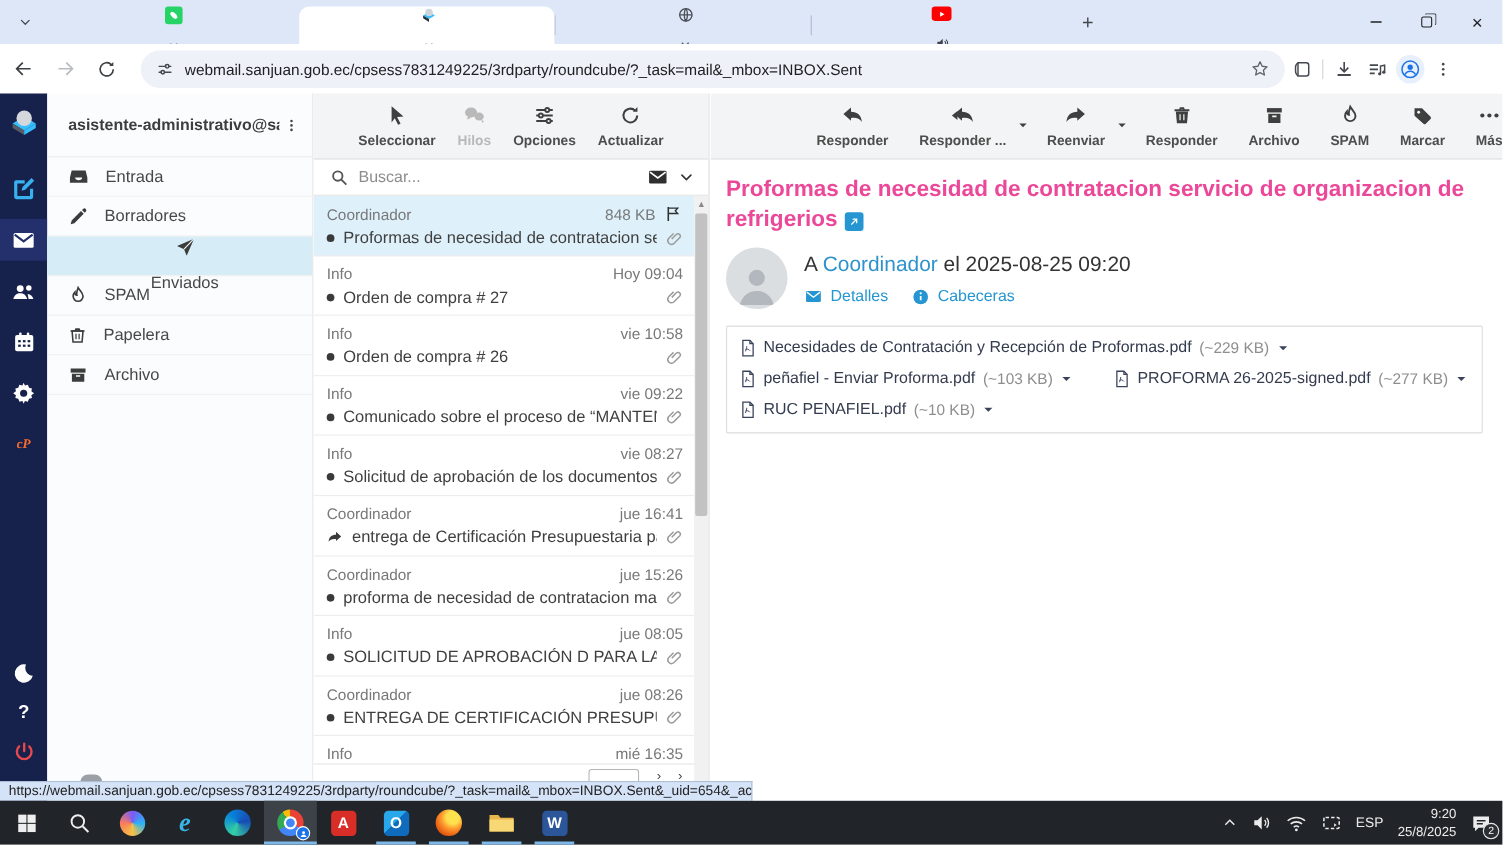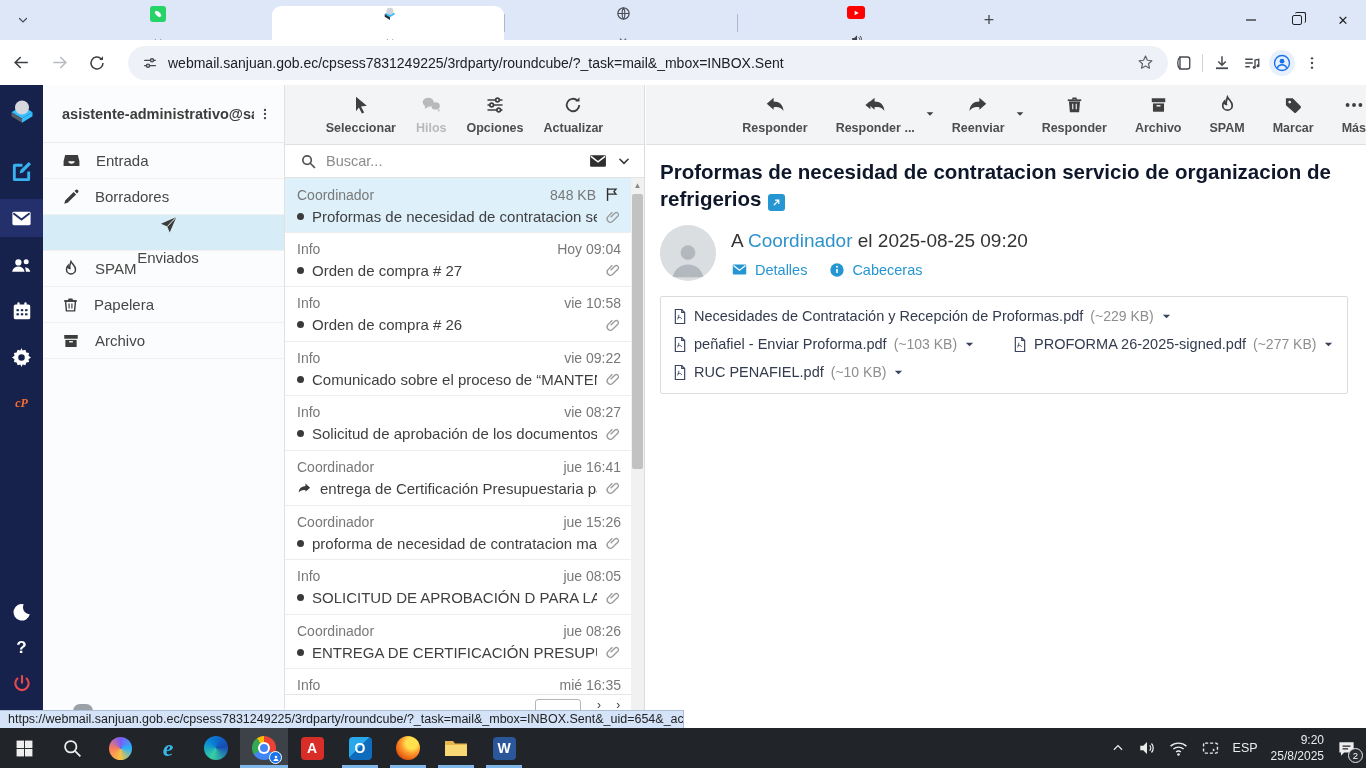--- a/index.html
+++ b/index.html
@@ -80,21 +80,21 @@
   .listscroll .arr { position:absolute; left:0; width:13px; height:13px; display:flex; align-items:center; justify-content:center; color:#8a8a8a; font-size:8px; }
   .listscroll .thumb { position:absolute; left:1px; width:11px; top:16px; height:275px; background:#c2c2c2; border-radius:2px; }
   .listfooter { position:absolute; left:0; right:13px; bottom:0; height:34px; background:#fff; border-top:1px solid #e6e6e6; }
   .pagebox { position:absolute; left:250px; top:4px; width:46px; height:16px; border:1px solid #b5b5b5; border-radius:3px; background:#fff; }
   .pagearrows { position:absolute; left:312px; top:3px; color:#3e3e3e; font-size:12px; letter-spacing:6px; }
 
   .viewpane { position:absolute; top:85px; bottom:40px; left:646px; right:0; background:#fff; overflow:hidden; }
   .viewtoolbar { height:60px; background:#f3f4f5; border-bottom:1px solid #e0e0e0; display:flex; align-items:flex-start; justify-content:flex-end; gap:28px; padding-top:9px; }
   .viewtoolbar .tbtn.hascaret { padding-right:9px; }
   .viewbody { padding:13px 16px 0 14px; }
-  .subject { font-size:20.5px; font-weight:bold; color:#0f172a; line-height:1.32; max-width:680px; }
+  .subject { font-size:20.5px; font-weight:bold; color:#ec4899; line-height:1.32; max-width:680px; }
   .extlink { display:inline-flex; width:17px; height:17px; border-radius:3px; background:#2596d1; align-items:center; justify-content:center; margin-left:7px; vertical-align:-2px; }
   .senderrow { display:flex; margin-top:13px; }
   .avatar { width:56px; height:56px; border-radius:50%; background:#dadee1; overflow:hidden; display:flex; align-items:flex-end; justify-content:center; }
   .senderinfo { margin-left:15px; padding-top:5px; }
   .toline { font-size:19px; color:#333; }
   .toline .lnk { color:#2e93cc; }
   .hdrlinks { display:flex; gap:22px; margin-top:9px; align-items:center; }
   .hdrlink { display:flex; align-items:center; gap:7px; color:#2596d1; font-size:14.5px; }
   .attbox { margin:15px 2px 0 0; border:1px solid #dcdcdc; border-radius:2px; padding:5px 12px 7px; max-width:692px; }
   .attrow { display:flex; gap:38px; }

